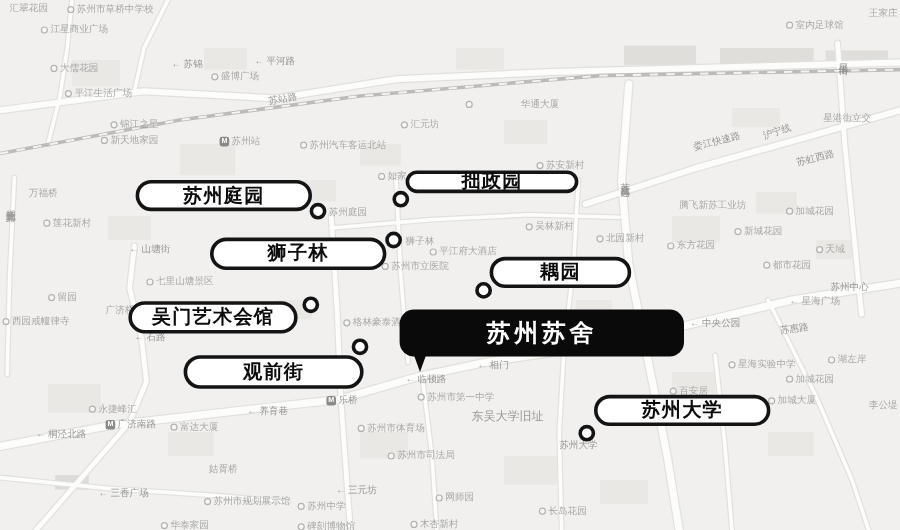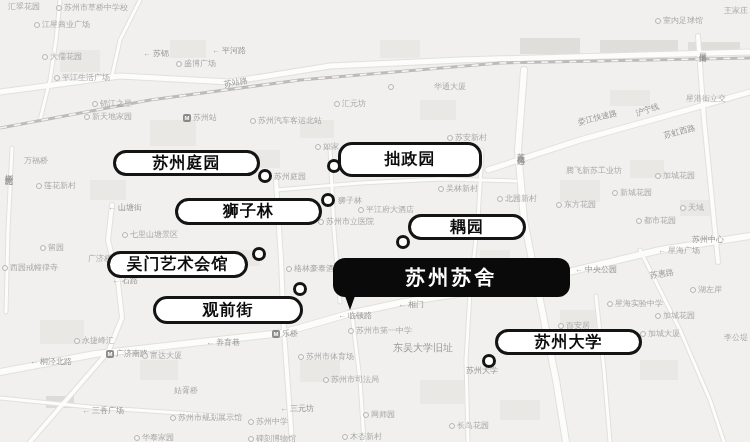--- a/index.html
+++ b/index.html
@@ -288,21 +288,21 @@
         <span class="arr">←</span>
         <span>星海广场</span>
       </div>
       <div class="bglabel dark" style="left: 575px; top: 265px;">
         <span class="arr">←</span>
         <span>中央公园</span>
       </div>
       <div class="bglabel dark" style="left: 650px; top: 271px; transform: rotate(-8deg);">
         <span>苏惠路</span>
       </div>
-      <div class="bglabel" style="left: 690px; top: 285px; align-items: center;">
+      <div class="bglabel" style="left: 690px; top: 295px; align-items: center;">
         <span class="badge"></span>
         <span>湖左岸</span>
       </div>
       <div class="bglabel" style="left: 607px; top: 299px;">
         <span class="badge"></span>
         <span>星海实验中学</span>
       </div>
       <div class="bglabel" style="left: 655px; top: 311px;">
         <span class="badge"></span>
         <span>加城花园</span>
@@ -352,21 +352,21 @@
         <span>石路</span>
       </div>
       <div class="bglabel dark" style="left: 30px; top: 357px;">
         <span class="arr">←</span>
         <span>桐泾北路</span>
       </div>
       <div class="bglabel" style="left: 74px; top: 336px;">
         <span class="badge"></span>
         <span>永捷峰汇</span>
       </div>
-      <div class="bglabel dark" style="left: 106px; top: 349px;">
+      <div class="bglabel dark" style="left: 88px; top: 349px;">
         <span class="metro">M</span>
         <span>广济南路</span>
       </div>
       <div class="bglabel" style="left: 142px; top: 351px;">
         <span class="badge"></span>
         <span>富达大厦</span>
       </div>
       <div class="bglabel dark" style="left: 206px; top: 338px;">
         <span class="arr">←</span>
         <span>养育巷</span>
@@ -458,21 +458,21 @@
       <div class="bglabel dark" style="left: 466px; top: 366px;">
         <span>苏州大学</span>
       </div>
     </div>
 
   <div id="markers">
       <div class="callout" style="left: 113px; top: 150px; width: 147px; height: 26px;">
         <span>苏州庭园</span>
       </div>
       <div class="dot" style="left: 258px; top: 169px;"></div>
-      <div class="callout" style="left: 338px; top: 142px; width: 144px; height: 35px;">
+      <div class="callout" style="left: 338px; top: 142px; width: 144px; height: 19px;">
         <span>拙政园</span>
       </div>
       <div class="dot" style="left: 327px; top: 159px;"></div>
       <div class="callout" style="left: 175px; top: 198px; width: 147px; height: 27px;">
         <span>狮子林</span>
       </div>
       <div class="dot" style="left: 321px; top: 193px;"></div>
       <div class="callout" style="left: 408px; top: 214px; width: 118px; height: 26px;">
         <span>耦园</span>
       </div>

